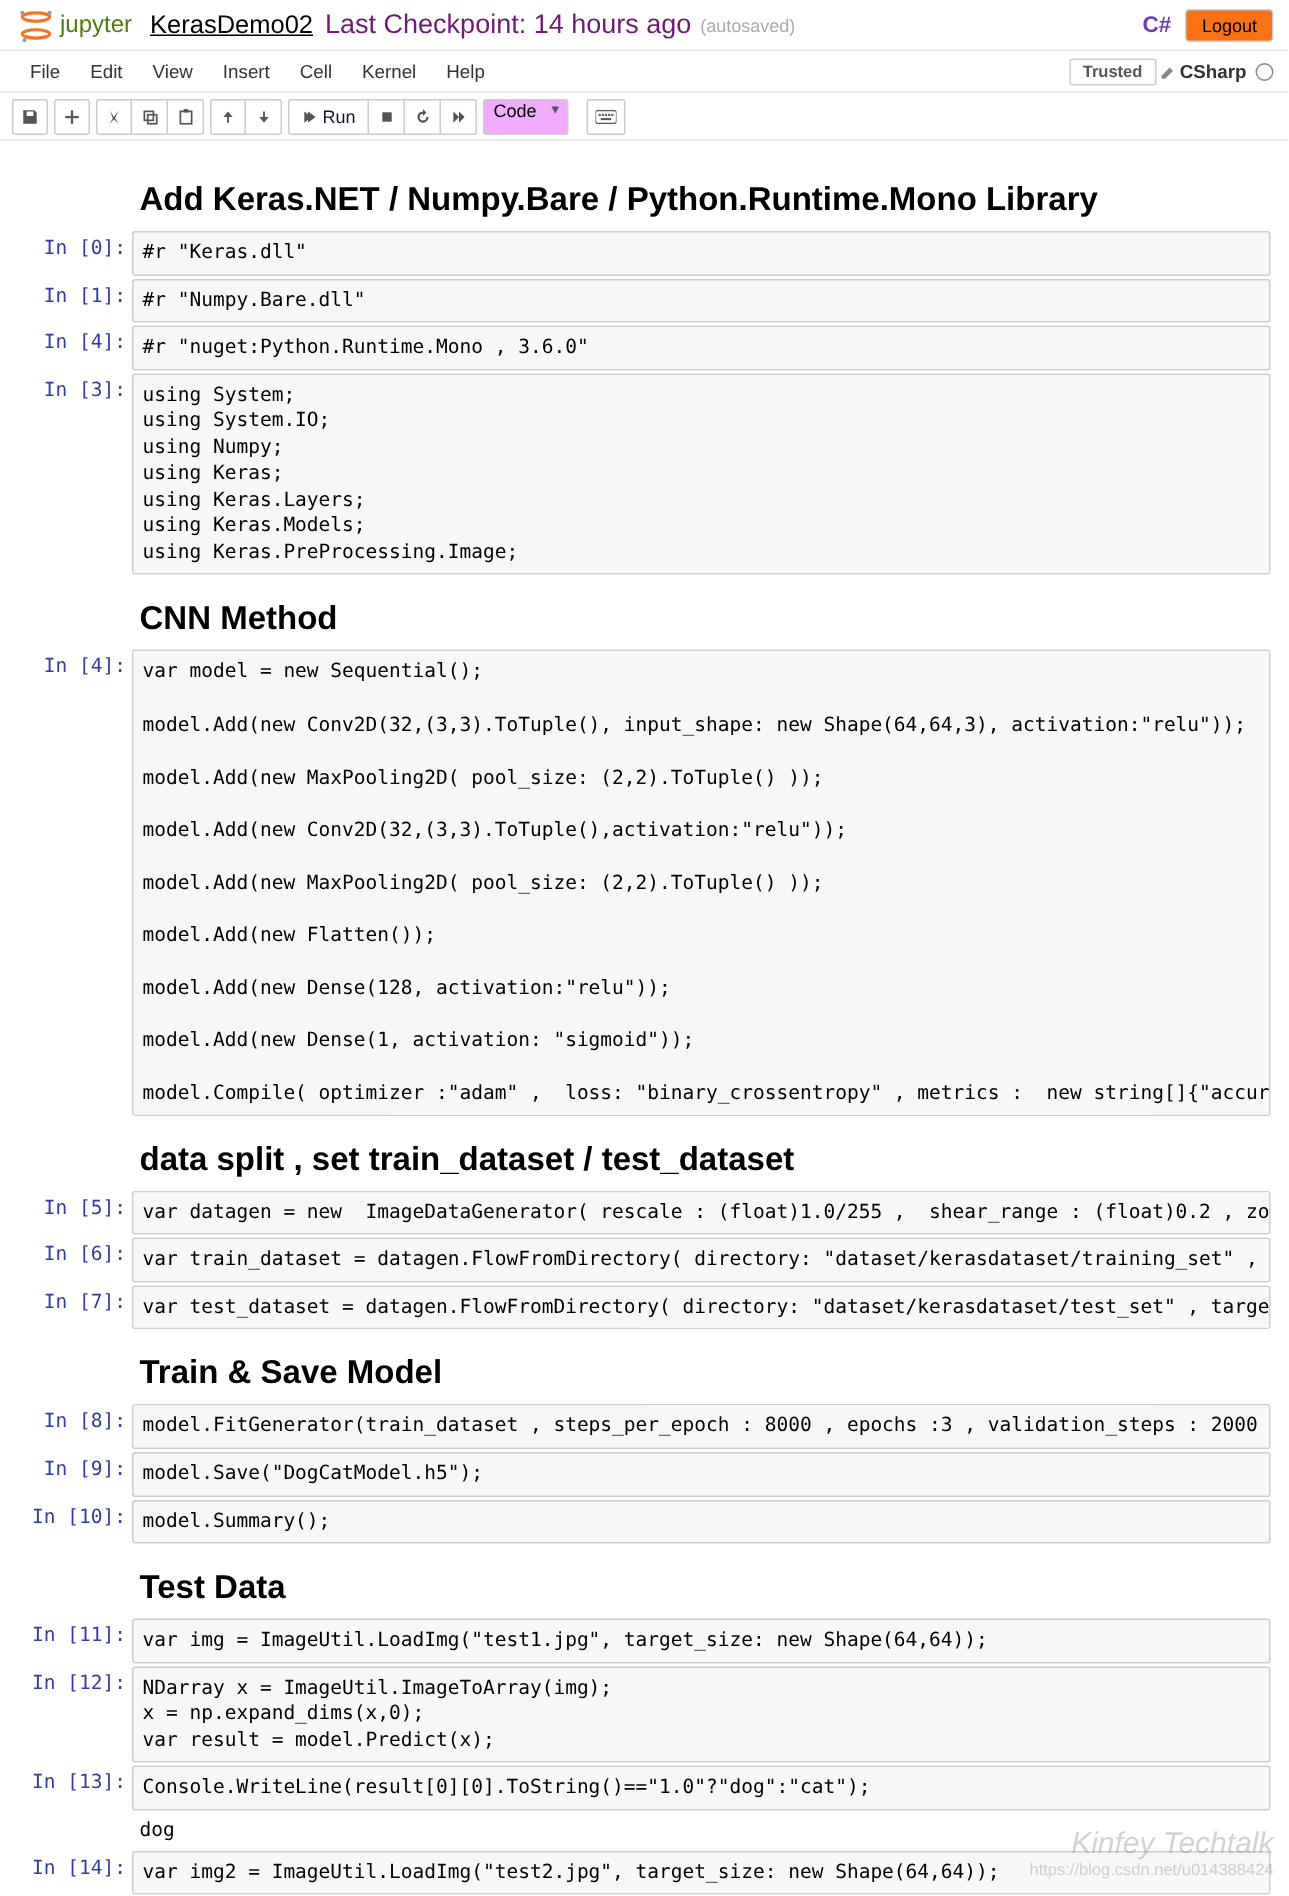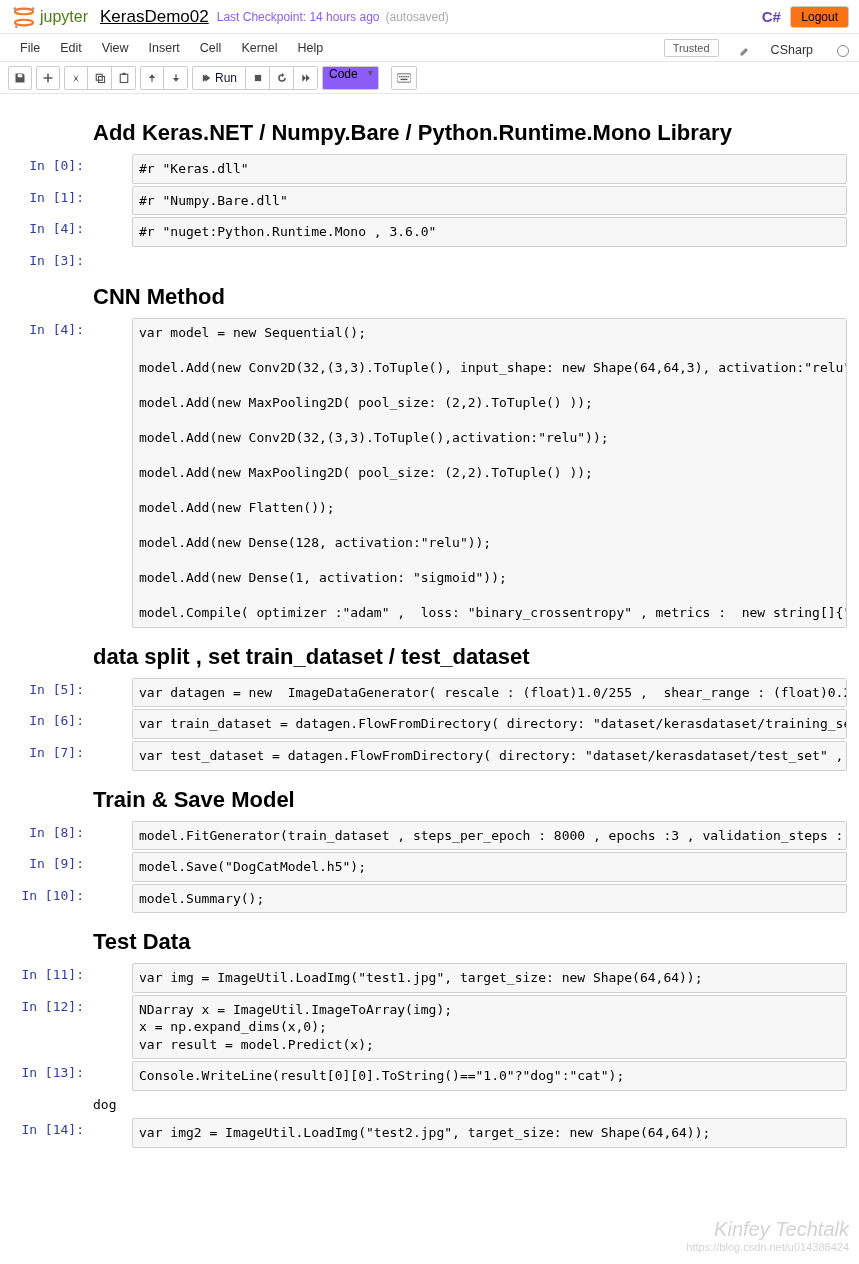--- a/index.html
+++ b/index.html
@@ -15,36 +15,36 @@
     display: flex;
     align-items: center;
     padding: 5px 10px;
     border-bottom: 1px solid #e7e7e7;
     height: 34px;
   }
   .logo-wrap { display: flex; align-items: center; }
   .logo-icon { width: 28px; height: 28px; margin-right: 2px; }
   .logo-text { font-size: 16px; color: #4d7c0f; }
   .nb-name { margin-left: 12px; font-size: 17px; font-weight: 400; color: #000; text-decoration: underline; }
-  .checkpoint { margin-left: 8px; font-size: 12px; color: #8b5cf6; }
+  .checkpoint { margin-left: 8px; font-size: 18px; color: #701a75; }
   .autosave { margin-left: 6px; font-size: 12px; color: #aaa; }
   .header-right { margin-left: auto; display: flex; align-items: center; gap: 8px; }
   .csharp-logo { width: 22px; height: 22px; color: #6a3fb5; font-weight: bold; font-size: 15px; display: flex; align-items: center; justify-content: center; }
   .logout-btn { border: 1px solid #ccc; background: #f97316; border-radius: 3px; padding: 3px 10px; font-size: 12px; cursor: pointer; }
   .menubar {
     display: flex;
     align-items: center;
     border-bottom: 1px solid #e7e7e7;
     padding: 0 10px;
     height: 28px;
     font-size: 12.5px;
     color: #333;
   }
   .menu-item { padding: 0 10px; cursor: pointer; }
-  .menubar-right { margin-left: auto; display: flex; align-items: flex-end; gap: 20px; }
+  .menubar-right { margin-left: auto; display: flex; align-items: center; gap: 2px; font-weight: bold; }
   .trusted { border: 1px solid #ccc; border-radius: 2px; padding: 2px 8px; font-size: 11px; color: #555; }
   .pencil { width: 12px; height: 12px; color: #888; }
   .kernel-dot { width: 12px; height: 12px; border: 1px solid #888; border-radius: 50%; background: #fff; display: inline-block; margin-left: 4px; }
   .toolbar {
     display: flex;
     align-items: center;
     border-bottom: 1px solid #e7e7e7;
     padding: 3px 8px;
     height: 32px;
     gap: 4px;
@@ -68,26 +68,26 @@
   .tool-group .tool-btn:first-child { border-radius: 2px 0 0 2px; }
   .tool-group .tool-btn:last-child { border-radius: 0 2px 2px 0; border-left: none; }
   .tool-group .tool-btn + .tool-btn { border-left: none; }
   .run-btn { display: flex; align-items: center; gap: 4px; padding: 0 8px; font-size: 12px; }
   .cell-type-select {
     border: 1px solid #ccc;
     border-radius: 2px;
     height: 24px;
     font-size: 12px;
     padding: 0 20px 0 6px;
-    background: #8b5cf6;
+    background: #f0abfc;
     position: relative;
   }
   .cell-type-select::after { content: "▾"; position: absolute; right: 5px; color: #555; font-size: 10px; }
   .notebook { padding: 10px 0 20px 0; }
-  .cell { display: flex; margin: 2px 12px 2px 0; gap: 44px; }
+  .cell { display: flex; margin: 2px 12px 2px 0; }
   .prompt {
     width: 88px;
     min-width: 88px;
     text-align: right;
     padding: 4px 4px 0 0;
     font-family: monospace;
     font-size: 13px;
   }
   .prompt-in { color: #303F9F; }
   .input-area {
@@ -254,20 +254,27 @@
     <div class="cell">
       <div class="prompt prompt-in">In [1]:</div>
       <div class="input-area">#r "Numpy.Bare.dll"</div>
     </div>
     <div class="cell">
       <div class="prompt prompt-in">In [4]:</div>
       <div class="input-area">#r "nuget:Python.Runtime.Mono , 3.6.0"</div>
     </div>
     <div class="cell">
       <div class="prompt prompt-in">In [3]:</div>
+      <div class="input-area">using System;
+using System.IO;
+using Numpy;
+using Keras;
+using Keras.Layers;
+using Keras.Models;
+using Keras.PreProcessing.Image;</div>
     </div>
     <div class="md-cell">
       <div class="md-h2">CNN Method</div>
     </div>
     <div class="cell">
       <div class="prompt prompt-in">In [4]:</div>
       <div class="input-area">var model = new Sequential();
 
 model.Add(new Conv2D(32,(3,3).ToTuple(), input_shape: new Shape(64,64,3), activation:"relu"));
 

